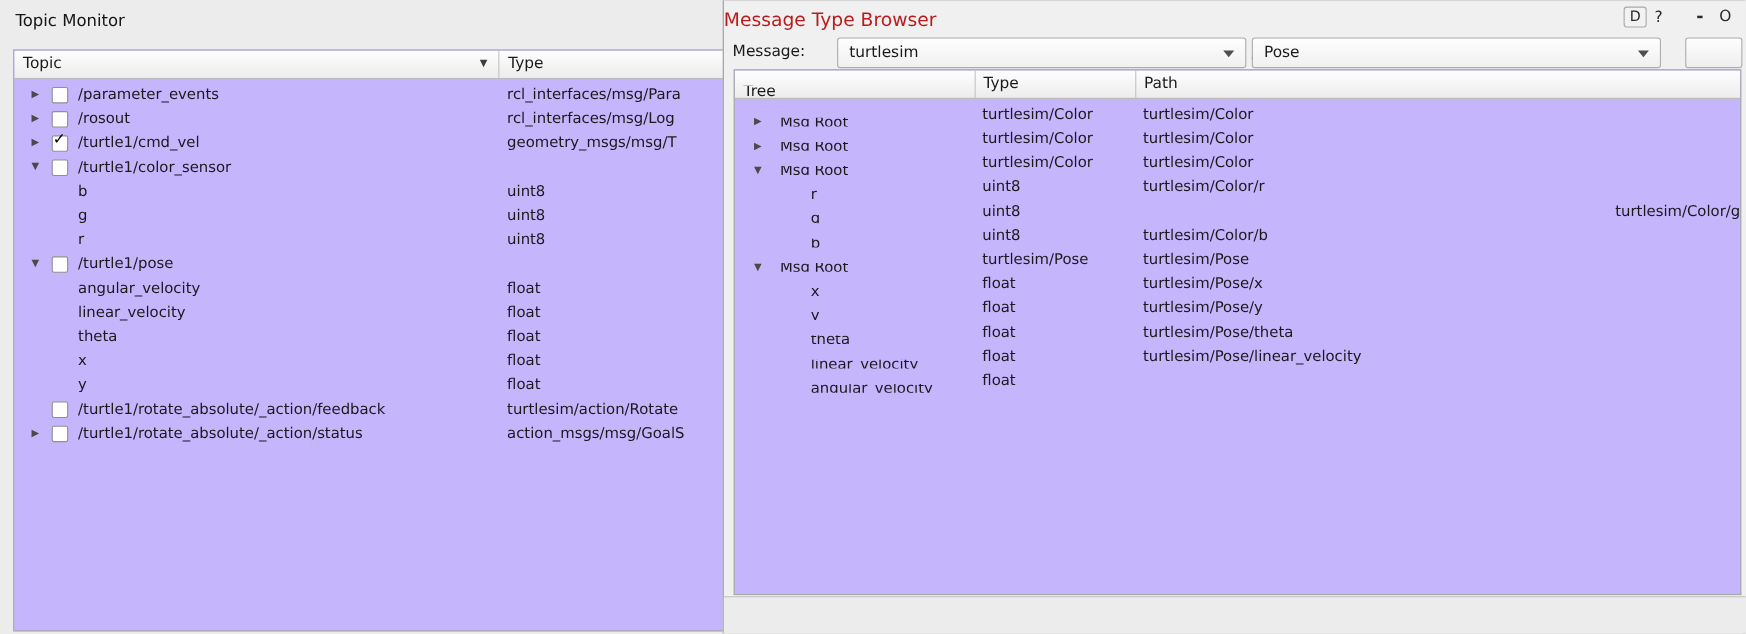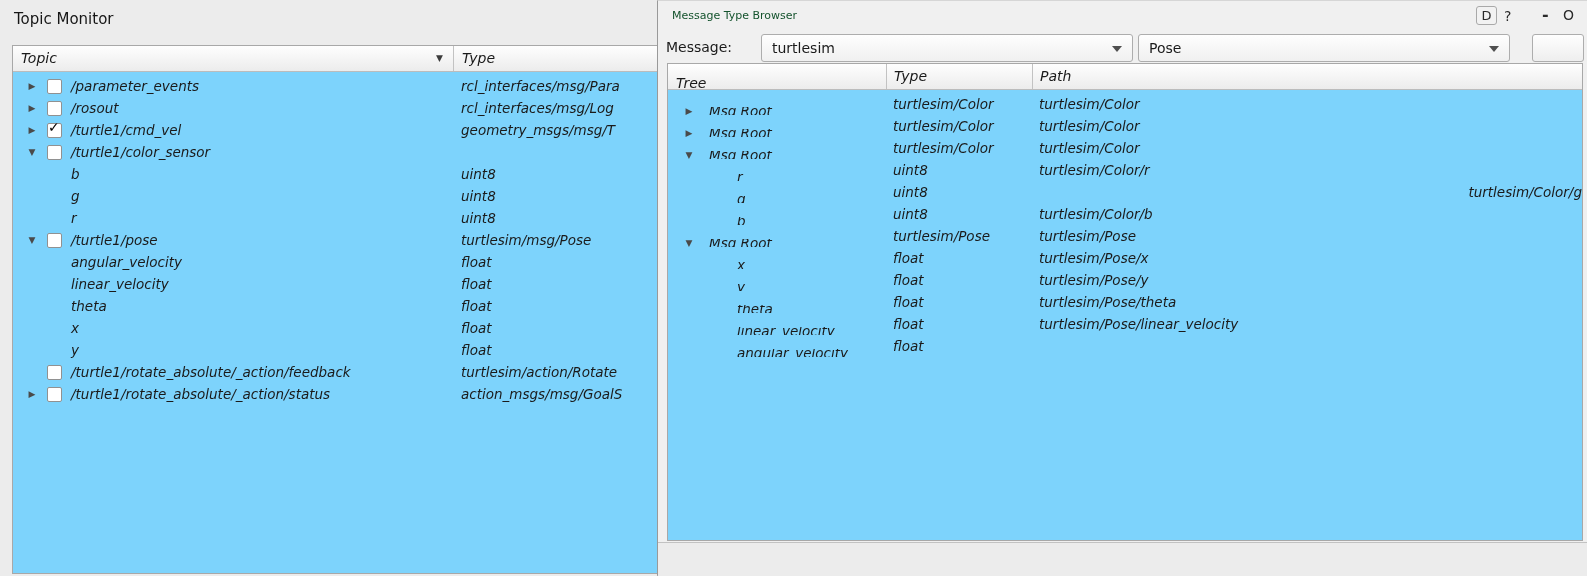--- a/index.html
+++ b/index.html
@@ -8,24 +8,23 @@
     position: relative;
     background: #ececec;
     font-family: "DejaVu Sans", sans-serif;
     color: #1a1a1a;
     font-size: 13.5px;
   }
 
   
   .qtable {
     position: absolute;
-    background: #7dd3fc;
+    background: #c4b5fd;
     border: 1px solid #a8a8a8;
     overflow: hidden;
-    font-style: italic;
   }
   .qheader {
     display: flex;
     height: 26px;
     background: linear-gradient(#fefefe, #ececec);
     border-bottom: 1px solid #bcbcbc;
     font-size: 14px;
     line-height: 25px;
   }
   .qheader .hcell {
@@ -85,21 +84,21 @@
   
   #mtb {
     position: absolute; left: 657px; top: 0; width: 930px; height: 576px;
     background: #f0f0f0;
     border-left: 1px solid #999999;
     border-top: 1px solid #d6d6d6;
     border-bottom: 1px solid #b5b5b5;
     z-index: 10;
   }
   #mtb-titlebar { position: absolute; left: 0; top: 0; width: 100%; height: 30px; }
-  #mtb-title { position: absolute; left: 14px; top: 8px; font-size: 11px; color: #14532d; }
+  #mtb-title { position: absolute; left: 0; top: 8px; font-size: 17px; color: #b91c1c; }
   .tb-btn { position: absolute; top: 5px; text-align: center; color: #2a2a2a; cursor: default; }
   #btn-dock { left: 818px; width: 21px; height: 19px; border: 1px solid #a9a9a9; border-radius: 3px; background: #f2f2f2; font-size: 13px; line-height: 17px; }
   #btn-help { left: 846px; top: 7px; font-size: 14px; }
   #btn-min  { left: 884px; top: 4px; font-size: 16px; font-weight: bold; }
   #btn-float{ left: 905px; top: 6px; font-size: 14px; }
 
   #mtb-toolbar { position: absolute; left: 0; top: 30px; width: 100%; height: 33px; }
   #msg-label { position: absolute; left: 8px; top: 8px; font-size: 14px; }
   .combo {
     position: absolute; top: 3px; height: 28px;
@@ -226,21 +225,20 @@
             <span class="tm-topic-label">r</span>
           </div>
           <div class="tcell tm-col-type" style="flex: 1 1 0%;">uint8</div>
         </div>
         <div class="trow">
           <div class="tcell tm-col-topic">
             <span class="expander">▼</span>
             <span class="cb"></span>
             <span class="tm-topic-label">/turtle1/pose</span>
           </div>
-          <div class="tcell tm-col-type" style="flex: 1 1 0%;">turtlesim/msg/Pose</div>
         </div>
         <div class="trow child">
           <div class="tcell tm-col-topic">
             <span class="tm-child-spacer"></span>
             <span class="tm-topic-label">angular_velocity</span>
           </div>
           <div class="tcell tm-col-type" style="flex: 1 1 0%;">float</div>
         </div>
         <div class="trow child">
           <div class="tcell tm-col-topic">

